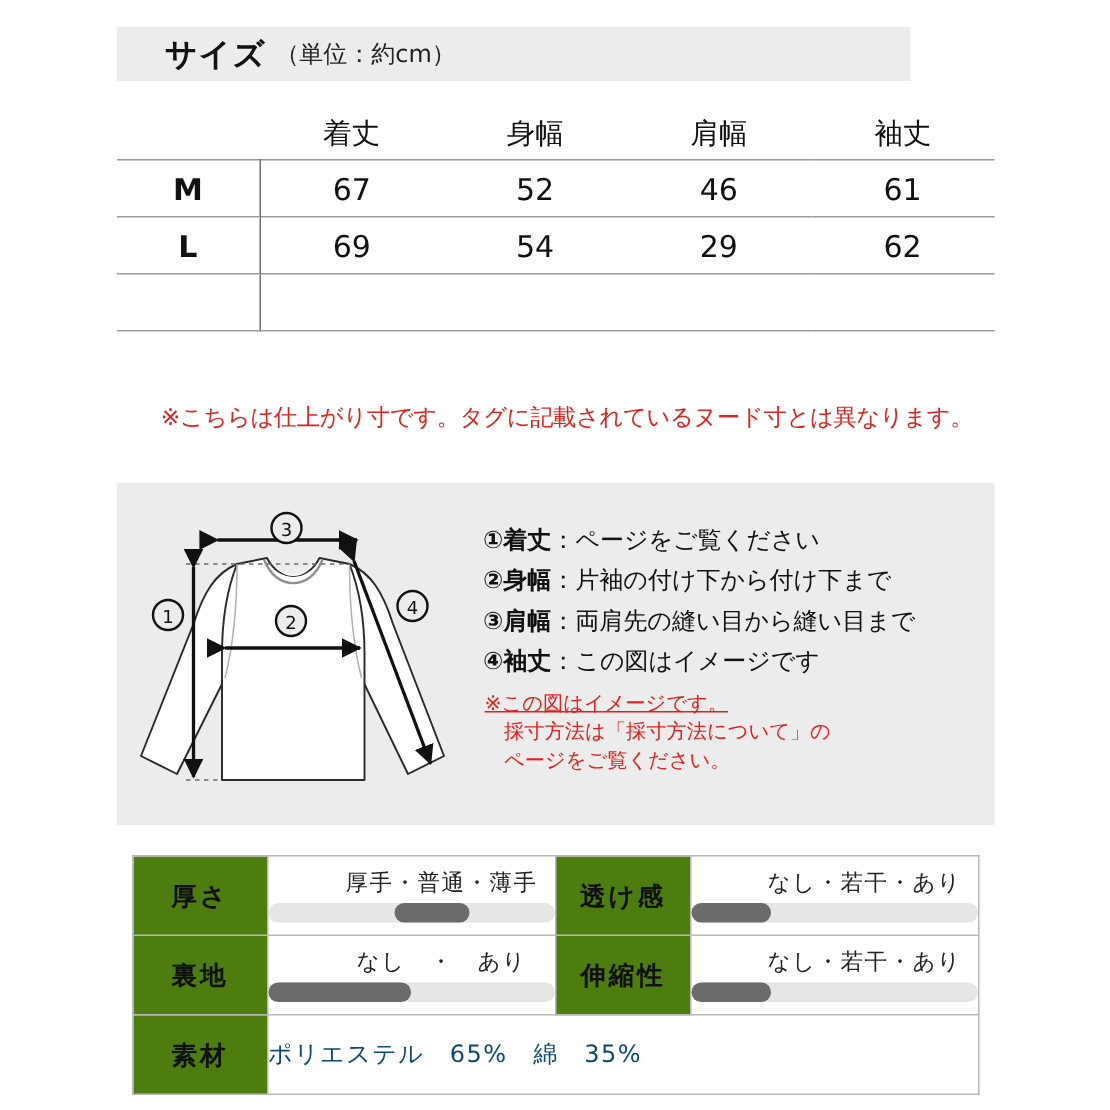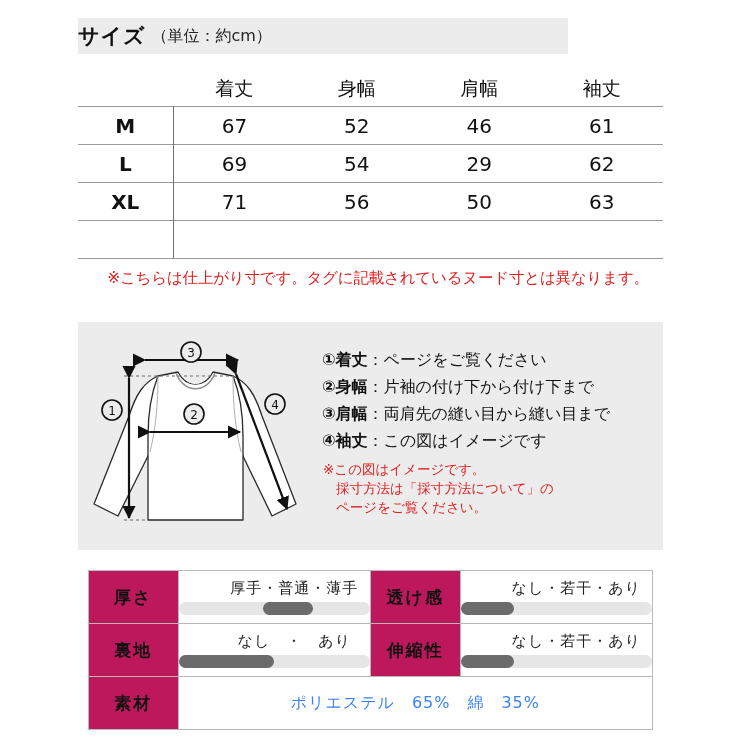--- a/index.html
+++ b/index.html
@@ -21,26 +21,26 @@
     left: 0; top: 0;
     width: 740px;
     height: 740px;
   }
 
   
   .header-band {
     position: absolute;
     left: 78px;
     top: 18px;
-    width: 490px;
+    width: 529px;
     height: 36px;
     background: #ececec;
     display: flex;
     align-items: center;
-    padding-left: 0;
+    padding-left: 32px;
     box-sizing: border-box;
   }
   .header-title {
     font-size: 21px;
     font-weight: bold;
     letter-spacing: 1px;
     color: #111;
   }
   .header-unit {
     font-size: 16px;
@@ -136,41 +136,41 @@
   }
   .legend-note {
     margin-top: 6px;
     color: #e02020;
     font-size: 13.5px;
     line-height: 19px;
   }
   .legend-note .ln {
     white-space: nowrap;
   }
-  .indent1 { padding-left: 13px; }
+  .indent1 { padding-left: 13px; text-decoration: underline; }
   .indent2 { padding-left: 26px; }
 
   
   .attr-table {
     position: absolute;
     left: 88px;
     top: 570px;
     width: 565px;
     border-collapse: collapse;
     table-layout: fixed;
   }
   .attr-table td {
     border: 1px solid #b9b9b9;
     padding: 0;
     height: 52px;
     vertical-align: middle;
   }
   .attr-label {
     width: 88px;
-    background: #be185d;
+    background: #4d7c0f;
     text-align: center;
     font-size: 17px;
     font-weight: bold;
     letter-spacing: 2px;
     color: #111;
   }
   .attr-value {
     background: #ffffff;
     padding: 0 12px;
   }
@@ -200,23 +200,22 @@
   }
   .gauge-knob {
     position: absolute;
     top: 0;
     height: 13px;
     border-radius: 7px;
     background: #6b6b6b;
   }
 
   .material-value {
-    text-align: center;
     font-size: 16px;
-    color: #3b82f6;
+    color: #0c4a6e;
     letter-spacing: 1px;
   }
 </style>
 </head>
 <body>
 
 <div class="page">
 
   <div class="header-band">
     <span class="header-title">サイズ</span>
@@ -238,27 +237,20 @@
         <td>52</td>
         <td>46</td>
         <td>61</td>
       </tr>
       <tr class="data-row">
         <td class="sizecol divider">L</td>
         <td>69</td>
         <td>54</td>
         <td>29</td>
         <td>62</td>
-      </tr>
-      <tr class="data-row">
-        <td class="sizecol divider">XL</td>
-        <td>71</td>
-        <td>56</td>
-        <td>50</td>
-        <td>63</td>
       </tr>
       <tr class="empty-row">
         <td class="sizecol divider"></td>
         <td></td>
         <td></td>
         <td></td>
         <td></td>
       </tr>
     </tbody>
   </table>

